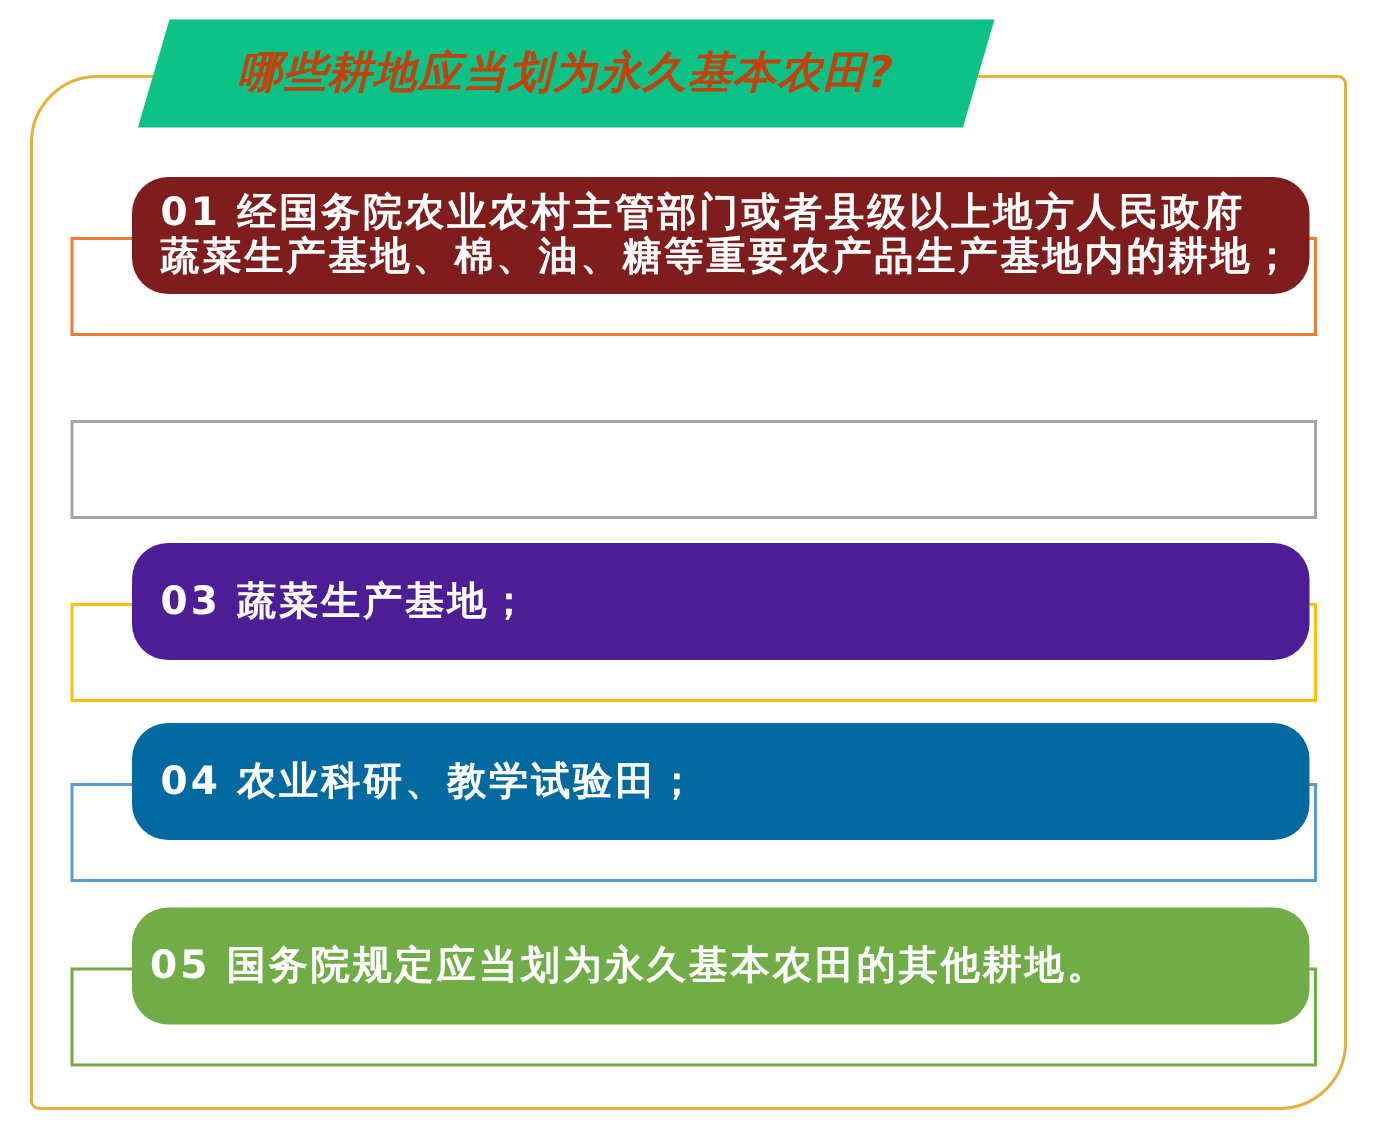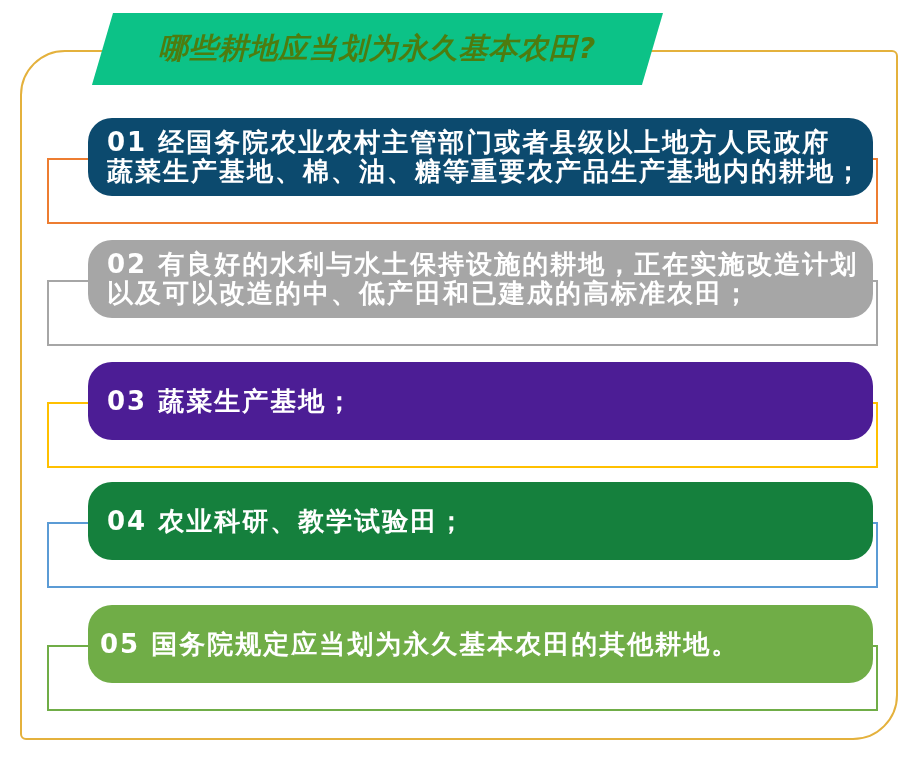--- a/index.html
+++ b/index.html
@@ -102,49 +102,45 @@
 </style>
 </head>
 <body>
 
 <div class="canvas">
 
   <div class="frame" style="border-color: rgb(228, 177, 60);"></div>
 
   <div class="banner">
     <div class="banner-bg" style="background: rgb(12, 194, 135);"></div>
-    <div class="banner-title" style="color: #4d7c0f; text-align: right;">哪些耕地应当划为永久基本农田?</div>
+    <div class="banner-title" style="color: #c2410c; text-align: right;">哪些耕地应当划为永久基本农田?</div>
   </div>
 
   <div class="row-wrap r0">
     <div class="row-outline" style="border-color: rgb(237, 125, 49);"></div>
-    <div class="row-block" style="background: #0c4a6e;">
+    <div class="row-block" style="background: #7f1d1d;">
       <div class="line">01 经国务院农业农村主管部门或者县级以上地方人民政府</div>
       <div class="line">蔬菜生产基地、棉、油、糖等重要农产品生产基地内的耕地；</div>
     </div>
   </div>
 
   <div class="row-wrap r1">
     <div class="row-outline" style="border-color: rgb(166, 166, 166);"></div>
-    <div class="row-block" style="background: rgb(166, 166, 166);">
-      <div class="line">02 有良好的水利与水土保持设施的耕地，正在实施改造计划</div>
-      <div class="line">以及可以改造的中、低产田和已建成的高标准农田；</div>
-    </div>
   </div>
 
   <div class="row-wrap r2">
     <div class="row-outline" style="border-color: rgb(255, 192, 0);"></div>
     <div class="row-block" style="background: #4c1d95;">
       <div class="line">03 蔬菜生产基地；</div>
     </div>
   </div>
 
   <div class="row-wrap r3">
     <div class="row-outline" style="border-color: rgb(91, 155, 213);"></div>
-    <div class="row-block" style="background: #15803d;">
+    <div class="row-block" style="background: #0369a1;">
       <div class="line">04 农业科研、教学试验田；</div>
     </div>
   </div>
 
   <div class="row-wrap r4">
     <div class="row-outline" style="border-color: rgb(112, 173, 71);"></div>
     <div class="row-block" style="background: rgb(112, 173, 71); padding-left: 12px;">
       <div class="line">05 国务院规定应当划为永久基本农田的其他耕地。</div>
     </div>
   </div>

